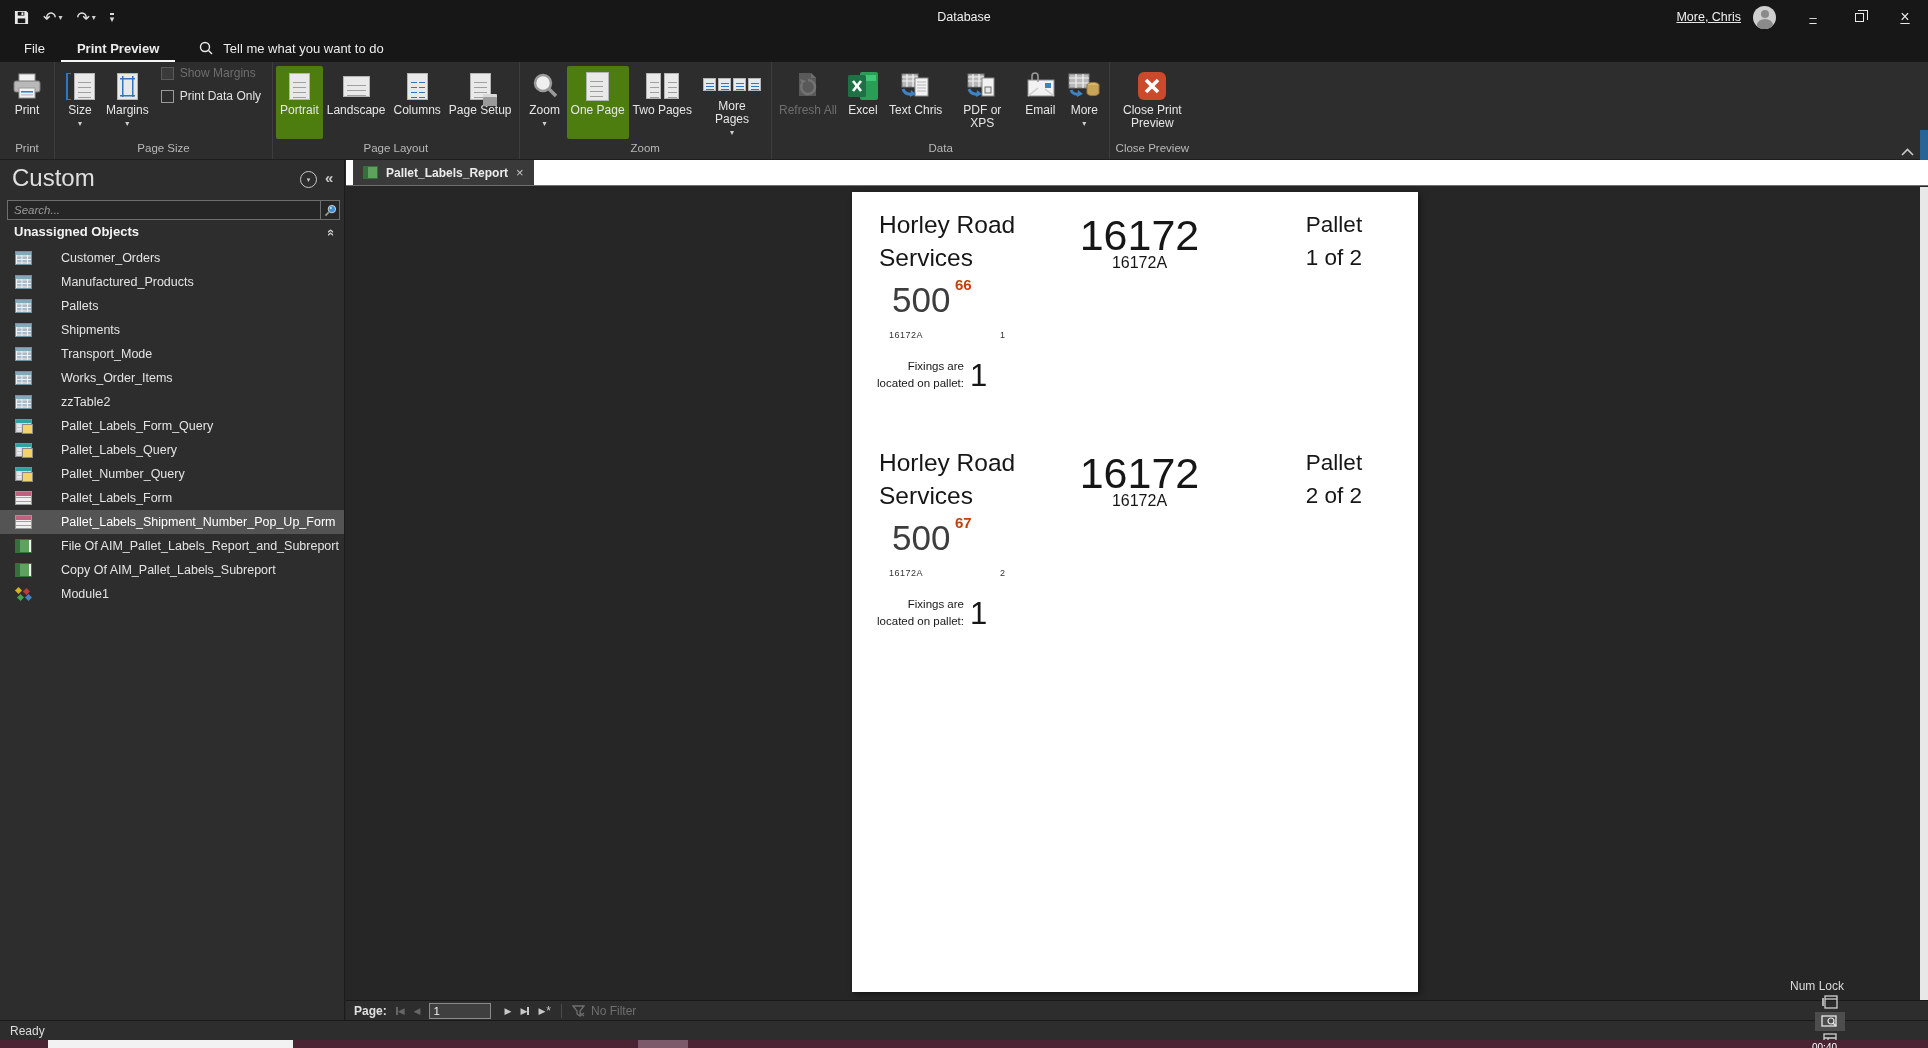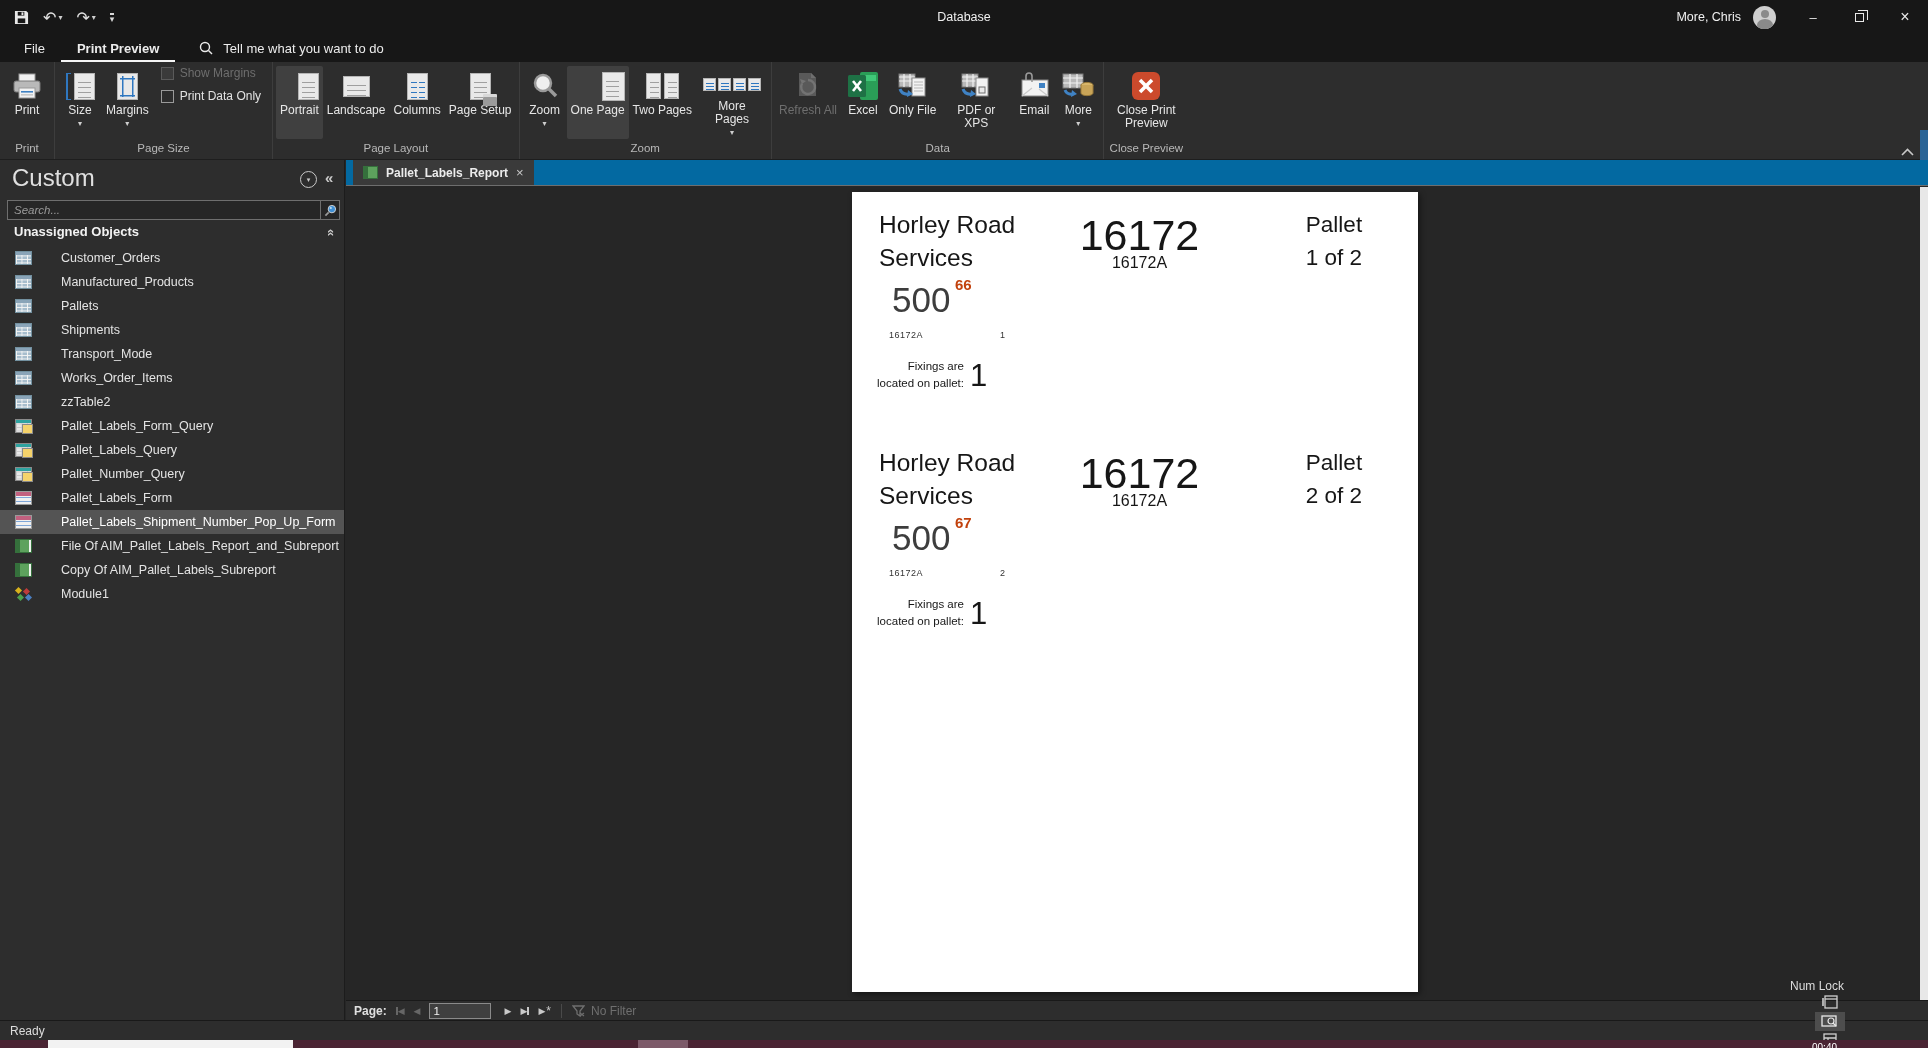--- a/index.html
+++ b/index.html
@@ -6,21 +6,21 @@
   html,body { width:1928px; height:1048px; overflow:hidden; background:#262626;
               font-family:"Liberation Sans", sans-serif; -webkit-font-smoothing:antialiased; }
 
   
   #titlebar { position:absolute; left:0; top:0; width:1928px; height:34px; background:#171717; color:#e8e8e8; }
   .qat { position:absolute; left:14px; top:0; height:34px; display:flex; align-items:center; gap:14px; }
   .qat-btn { display:flex; align-items:center; gap:2px; color:#e0e0e0; font-size:16px; cursor:default; }
   .qat-btn .dd { font-size:8px; color:#cfcfcf; }
   .qat-more { display:inline-block; border-top:2px solid #d8d8d8; line-height:6px; font-size:9px; padding-top:1px; color:#d8d8d8; }
   #title-text { position:absolute; left:0; right:0; top:0; height:34px; display:flex; align-items:center; justify-content:center; font-size:12.5px; color:#f0f0f0; }
-  .tb-right { position:absolute; right:0; top:0; height:34px; display:flex; align-items:center; }
+  .tb-right { position:absolute; right:0; top:0; height:34px; display:flex; align-items:center;text-decoration:underline; }
   .user-name { font-size:12.5px; color:#f0f0f0; margin-right:12px; }
   .avatar { width:23px; height:23px; border-radius:50%; background:#cfcfcf; position:relative; overflow:hidden; margin-right:14px; }
   .avatar::before { content:""; position:absolute; left:7.5px; top:4px; width:8px; height:8px; border-radius:50%; background:#8a8a8a; }
   .avatar::after { content:""; position:absolute; left:3.5px; top:13px; width:16px; height:12px; border-radius:50%; background:#8a8a8a; }
   .win-btn { width:46px; height:34px; display:flex; align-items:center; justify-content:center; color:#e8e8e8; font-size:13px; }
   .restore-glyph { width:9px; height:9px; border:1px solid #e8e8e8; position:relative; }
   .restore-glyph::before { content:""; position:absolute; left:2px; top:-4px; width:9px; height:9px; border:1px solid #e8e8e8; border-left:none; border-bottom:none; }
 
   
   #tabrow { position:absolute; left:0; top:34px; width:1928px; height:28px; background:#171717; display:flex; align-items:center; }
@@ -28,21 +28,21 @@
   .rtab.active { font-weight:bold; border-bottom:2.5px solid #f5f5f5; padding-top:2px; }
   #tellme { display:flex; align-items:center; gap:10px; margin-left:24px; color:#ececec; font-size:13px; }
 
   
   #ribbon { position:absolute; left:0; top:62px; width:1928px; height:98px; background:#2d2d2d; border-bottom:1px solid #1e1e1e; display:flex; }
   .rgroup { display:flex; flex-direction:column; border-right:1px solid #3d3d3d; padding:0 3px; }
   .rg-body { height:77px; display:flex; align-items:stretch; padding-top:4px; }
   .rg-label { height:20px; text-align:center; font-size:11.5px; color:#b8b8b8; line-height:18px; }
   .rbtn { min-width:44px; padding:2px 4px 0; display:flex; flex-direction:column; align-items:center; color:#e6e6e6; font-size:12px; text-align:center; line-height:13px; border-radius:2px; }
   .rbtn .ric { height:36px; display:flex; align-items:center; justify-content:center; }
-  .rbtn.sel { background:#404040;align-items:flex-end; }
+  .rbtn.sel { background:#4d7c0f; }
   .rbtn.disabled { color:#6e6e6e; }
   .rbtn.disabled svg { opacity:.45; }
   .dd { font-size:8px; color:#cfcfcf; }
   .rbtn .lbl { max-width:64px; }
   .chk-col { display:flex; flex-direction:column; justify-content:flex-start; gap:9px; padding:0 8px; }
   .chk-row { display:flex; align-items:center; gap:6px; font-size:12px; color:#e2e2e2; }
   .chk-row .box { width:13px; height:13px; border:1px solid #9a9a9a; background:#2d2d2d; }
   .chk-row.disabled { color:#6e6e6e; }
   .chk-row.disabled .box { border-color:#5a5a5a; background:#3a3a3a; }
 
@@ -86,21 +86,21 @@
   .oicon.report { background:#5da25d; border:1px solid #35703c; background-image:linear-gradient(90deg,#35703c 0 4px, transparent 4px), linear-gradient(90deg, transparent 0 13px, #eef3ee 13px); background-repeat:no-repeat; }
   .oicon.module { background:transparent; }
   .oicon.module i { position:absolute; width:5px; height:5px; transform:rotate(45deg); }
   .oicon.module i:nth-child(1){ left:1px; top:1px; background:#d8b21c; }
   .oicon.module i:nth-child(2){ left:9px; top:2px; background:#bd3b3b; }
   .oicon.module i:nth-child(3){ left:3px; top:8px; background:#4da04d; }
   .oicon.module i:nth-child(4){ left:11px; top:8px; background:#4a7fc1; }
 
   
   #content { position:absolute; left:346px; top:160px; right:0; bottom:28px; background:#262626; }
-  #doc-tabbar { position:absolute; left:0; top:0; right:0; height:26px; background:#0369a1; border-bottom:1px solid #6e6e6e; display:flex; align-items:flex-end; }
+  #doc-tabbar { position:absolute; left:0; top:0; right:0; height:26px; background:#ffffff; border-bottom:1px solid #6e6e6e; display:flex; align-items:flex-end; }
   .doc-tab { height:25px; margin-left:7px; background:#3a3a3a; display:flex; align-items:center; gap:8px; padding:0 10px; color:#ececec; font-size:12px; font-weight:bold; }
   .doc-tab .close { font-size:13px; font-weight:normal; color:#c8c8c8; }
   #preview { position:absolute; left:0; top:27px; right:8px; bottom:20px; overflow:hidden; }
   #page { position:absolute; left:506px; top:5px; width:566px; height:800px; background:#ffffff; box-shadow:2px 2px 6px rgba(0,0,0,.45); color:#161616; }
   .plabel { position:absolute; left:0; width:566px; height:238px; }
   .company { position:absolute; left:27px; top:16px; width:170px; font-size:24.5px; line-height:33px; }
   .bignum { position:absolute; left:195px; top:20px; width:185px; text-align:center; font-size:43px; line-height:46px; }
   .bigcode { position:absolute; left:195px; top:62px; width:185px; text-align:center; font-size:16px; }
   .pallet-blk { position:absolute; left:432px; top:16px; width:100px; text-align:center; font-size:22.5px; line-height:33px; }
   .qty { position:absolute; left:40px; top:88px; font-size:35px; color:#3d3d3d; }
@@ -342,21 +342,21 @@
         <span class="ric">
           <svg width="30" height="28" viewBox="0 0 30 28">
               <rect x="1" y="2" width="16" height="13" fill="#b9b9b9" stroke="#7a7a7a"></rect>
               <path d="M1 5h16M1 9h16M6 2v13M12 2v13" stroke="#f2f2f2" stroke-width="1.2"></path>
               <rect x="14" y="6" width="13" height="18" fill="#f2f2f2" stroke="#8a8a8a"></rect>
               <path d="M16 10h9M16 13h9M16 16h9M16 19h9" stroke="#b5b5b5" stroke-width="1.2"></path>
               <path d="M2 17q2 6 9 5" fill="none" stroke="#3f82c4" stroke-width="3"></path>
               <path d="M9 25l6-3-5-4z" fill="#3f82c4"></path>
             </svg>
         </span>
-        <span class="lbl">Only File</span>
+        <span class="lbl">Text Chris</span>
       </div>
       <div class="rbtn">
         <span class="ric">
           <svg width="30" height="28" viewBox="0 0 30 28">
               <rect x="1" y="2" width="16" height="13" fill="#b9b9b9" stroke="#7a7a7a"></rect>
               <path d="M1 5h16M1 9h16M6 2v13M12 2v13" stroke="#f2f2f2" stroke-width="1.2"></path>
               <rect x="15" y="6" width="12" height="18" fill="#f2f2f2" stroke="#8a8a8a"></rect>
               <rect x="18" y="15" width="6" height="6" fill="#e9e9e9" stroke="#6e6e6e"></rect>
               <path d="M2 17q2 6 9 5" fill="none" stroke="#3f82c4" stroke-width="3"></path>
               <path d="M9 25l6-3-5-4z" fill="#3f82c4"></path>

